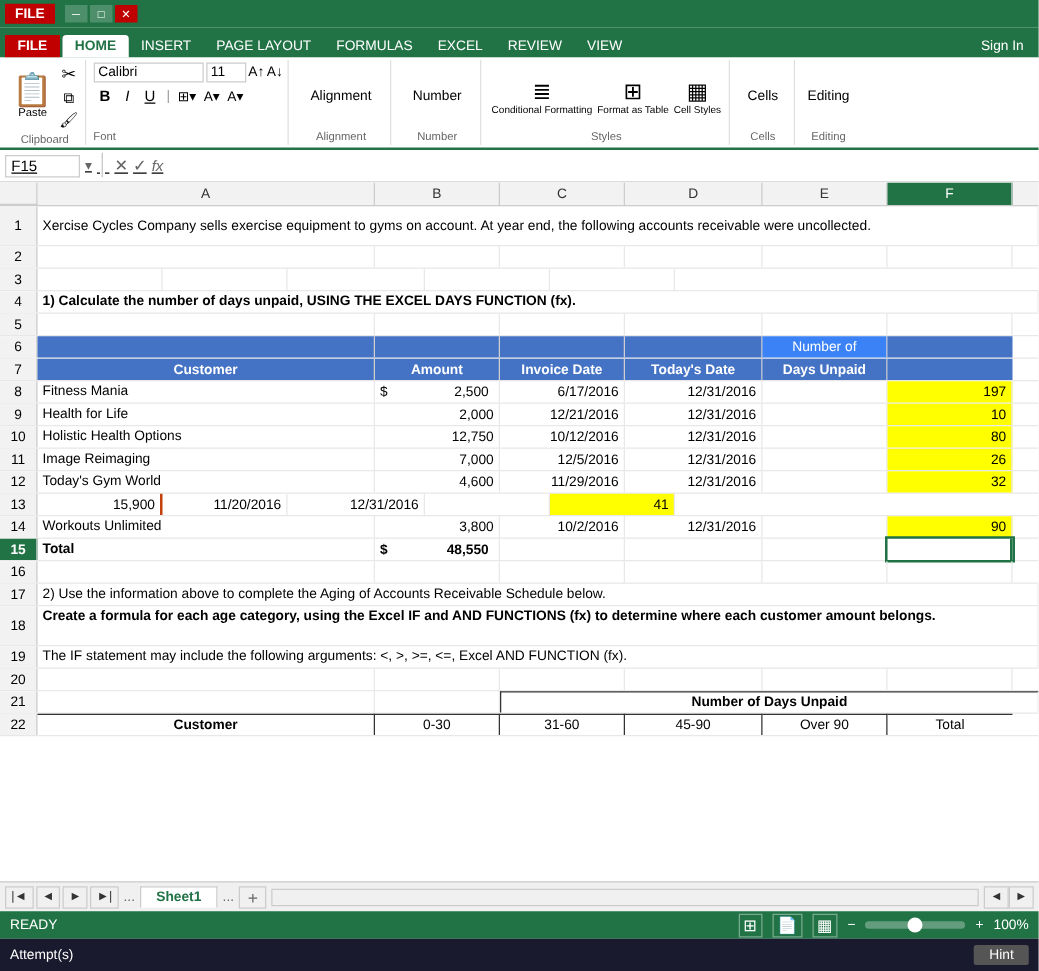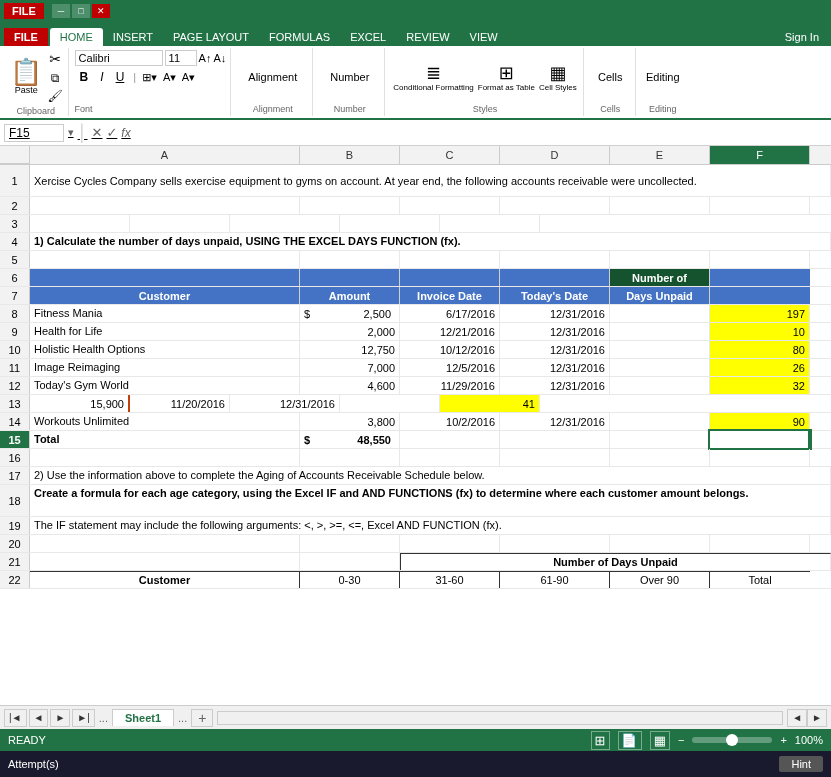--- a/index.html
+++ b/index.html
@@ -14,21 +14,21 @@
     <button style="background:#c00000; color:white; border:none; padding:2px 8px; font-size:11px; font-weight:bold; cursor:pointer; margin-right:8px;">FILE</button>
     <div style="display:flex; gap:2px;">
       <button style="width:18px; height:14px; background:rgba(255,255,255,0.2); border:none; color:white; font-size:9px; cursor:pointer;">─</button>
       <button style="width:18px; height:14px; background:rgba(255,255,255,0.2); border:none; color:white; font-size:9px; cursor:pointer;">□</button>
       <button style="width:18px; height:14px; background:#c00000; border:none; color:white; font-size:9px; cursor:pointer;">✕</button>
     </div>
   </div>
 
   <div style="background:#217346; display:flex; align-items:flex-end; padding:0 4px; height:24px;">
     <button style="background:#c00000; color:white; border:none; padding:3px 10px; font-size:11px; cursor:pointer; font-weight:bold; margin-right:2px;">FILE</button>
-    <button style="background:white; color:#217346; border:none; padding:3px 10px; font-size:11px; cursor:pointer; font-weight:normal; border-radius:3px 3px 0 0;">HOME</button>
+    <button style="background:white; color:#217346; border:none; padding:3px 10px; font-size:11px; cursor:pointer; font-weight:bold; border-radius:3px 3px 0 0;">HOME</button>
     <button style="background:none; color:white; border:none; padding:3px 10px; font-size:11px; cursor:pointer;">INSERT</button>
     <button style="background:none; color:white; border:none; padding:3px 10px; font-size:11px; cursor:pointer;">PAGE LAYOUT</button>
     <button style="background:none; color:white; border:none; padding:3px 10px; font-size:11px; cursor:pointer;">FORMULAS</button>
     <button style="background:none; color:white; border:none; padding:3px 10px; font-size:11px; cursor:pointer;">EXCEL</button>
     <button style="background:none; color:white; border:none; padding:3px 10px; font-size:11px; cursor:pointer;">REVIEW</button>
     <button style="background:none; color:white; border:none; padding:3px 10px; font-size:11px; cursor:pointer;">VIEW</button>
     <span style="color:white; font-size:11px; margin-left:auto; padding:3px 8px;">Sign In</span>
   </div>
 
   <div style="background:white; border-bottom:2px solid #217346; display:flex; align-items:stretch; padding:2px 4px; height:74px; gap:2px;">
@@ -176,21 +176,21 @@
         <div style="width:100px; border-right:1px solid #e8e8e8;"></div>
         <div style="width:100px; border-right:1px solid #e8e8e8;"></div>
       </div>
 
       <div style="display:flex; border-bottom:1px solid #e8e8e8; min-height:18px;">
         <div style="min-width:30px; width:30px; display:flex; align-items:center; justify-content:center; font-size:11px; border-right:1px solid #ccc; background:#f2f2f2;">6</div>
         <div style="width:270px; min-width:270px; border-right:1px solid #d0d0d0; background:#4472C4;"></div>
         <div style="width:100px; min-width:100px; border-right:1px solid #d0d0d0; background:#4472C4;"></div>
         <div style="width:100px; min-width:100px; border-right:1px solid #d0d0d0; background:#4472C4;"></div>
         <div style="width:110px; min-width:110px; border-right:1px solid #d0d0d0; background:#4472C4;"></div>
-        <div style="width:100px; min-width:100px; border-right:1px solid #d0d0d0; background:#14532d; display:flex; align-items:center; justify-content:center; font-size:11px; color:white; font-weight:bold;">Number of</div>
+        <div style="width:100px; min-width:100px; border-right:1px solid #d0d0d0; background:#3b82f6; display:flex; align-items:center; justify-content:center; font-size:11px; color:white; font-weight:normal;">Number of</div>
         <div style="width:100px; min-width:100px; background:#4472C4;"></div>
       </div>
 
       <div style="display:flex; border-bottom:1px solid #e8e8e8; min-height:18px;">
         <div style="min-width:30px; width:30px; display:flex; align-items:center; justify-content:center; font-size:11px; border-right:1px solid #ccc; background:#f2f2f2;">7</div>
         <div style="width:270px; min-width:270px; border-right:1px solid #d0d0d0; background:#4472C4; display:flex; align-items:center; justify-content:center; font-size:11px; color:white; font-weight:bold;">Customer</div>
         <div style="width:100px; min-width:100px; border-right:1px solid #d0d0d0; background:#4472C4; display:flex; align-items:center; justify-content:center; font-size:11px; color:white; font-weight:bold;">Amount</div>
         <div style="width:100px; min-width:100px; border-right:1px solid #d0d0d0; background:#4472C4; display:flex; align-items:center; justify-content:center; font-size:11px; color:white; font-weight:bold;">Invoice Date</div>
         <div style="width:110px; min-width:110px; border-right:1px solid #d0d0d0; background:#4472C4; display:flex; align-items:center; justify-content:center; font-size:11px; color:white; font-weight:bold;">Today's Date</div>
         <div style="width:100px; min-width:100px; border-right:1px solid #d0d0d0; background:#4472C4; display:flex; align-items:center; justify-content:center; font-size:11px; color:white; font-weight:bold;">Days Unpaid</div>
@@ -316,21 +316,21 @@
         <div style="width:270px; min-width:270px; border-right:1px solid #e8e8e8;"></div>
         <div style="width:100px; min-width:100px; border-right:1px solid #e8e8e8;"></div>
         <div style="flex:1; border-right:1px solid #e8e8e8; font-size:11px; padding:2px 4px; font-weight:bold; text-align:center; display:flex; align-items:center; justify-content:center; border-top:1px solid #333; border-left:1px solid #333;">Number of Days Unpaid</div>
       </div>
 
       <div style="display:flex; border-bottom:1px solid #e8e8e8; min-height:18px;">
         <div style="min-width:30px; width:30px; display:flex; align-items:center; justify-content:center; font-size:11px; border-right:1px solid #ccc; background:#f2f2f2;">22</div>
         <div style="width:270px; min-width:270px; border-right:1px solid #333; border-top:1px solid #333; font-size:11px; padding:2px 4px; font-weight:bold; display:flex; align-items:center; justify-content:center;">Customer</div>
         <div style="width:100px; min-width:100px; border-right:1px solid #333; border-top:1px solid #333; font-size:11px; padding:2px 4px; display:flex; align-items:center; justify-content:center;">0-30</div>
         <div style="width:100px; min-width:100px; border-right:1px solid #333; border-top:1px solid #333; font-size:11px; padding:2px 4px; display:flex; align-items:center; justify-content:center;">31-60</div>
-        <div style="width:110px; min-width:110px; border-right:1px solid #333; border-top:1px solid #333; font-size:11px; padding:2px 4px; display:flex; align-items:center; justify-content:center;">61-90</div>
+        <div style="width:110px; min-width:110px; border-right:1px solid #333; border-top:1px solid #333; font-size:11px; padding:2px 4px; display:flex; align-items:center; justify-content:center;">45-90</div>
         <div style="width:100px; min-width:100px; border-right:1px solid #333; border-top:1px solid #333; font-size:11px; padding:2px 4px; display:flex; align-items:center; justify-content:center;">Over 90</div>
         <div style="width:100px; min-width:100px; border-top:1px solid #333; font-size:11px; padding:2px 4px; display:flex; align-items:center; justify-content:center;">Total</div>
       </div>
 
     </div>
   </div>
 
   <div style="background:#f0f0f0; border-top:1px solid #ccc; display:flex; align-items:center; height:24px; padding:0 4px;">
     <button style="background:none; border:1px solid #ccc; cursor:pointer; padding:0 4px; font-size:10px; color:#333; margin-right:2px; height:18px;">|◄</button>
     <button style="background:none; border:1px solid #ccc; cursor:pointer; padding:0 4px; font-size:10px; color:#333; margin-right:2px; height:18px;">◄</button>

